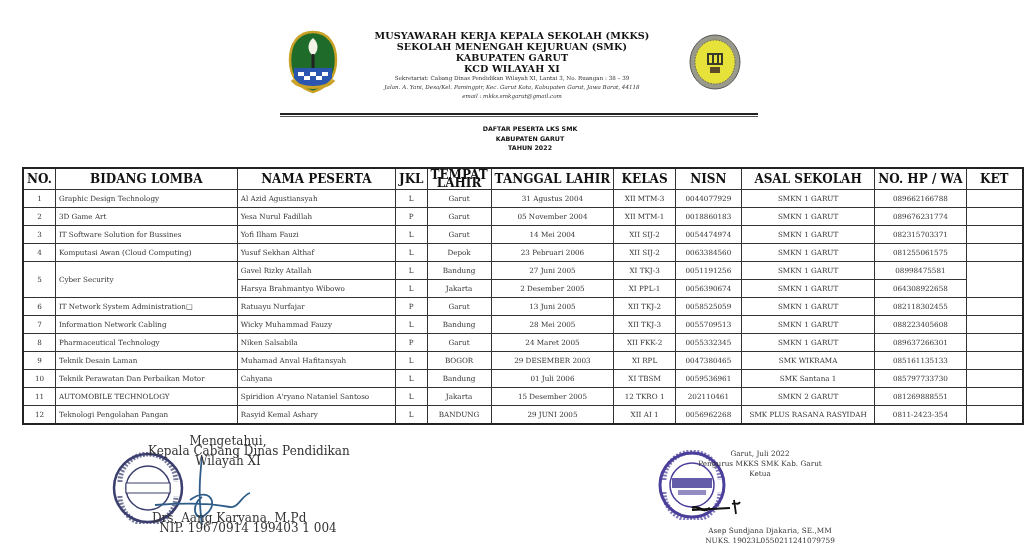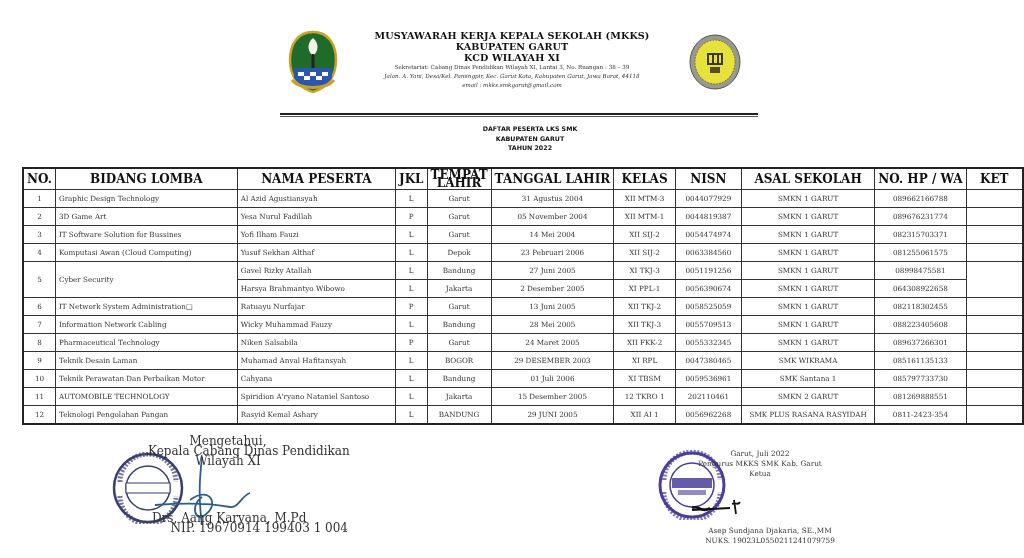--- a/index.html
+++ b/index.html
@@ -19,21 +19,21 @@
 
     table.peserta { position: absolute; left: 22px; top: 167px; border-collapse: collapse; font-size: 7.2px; color: #333; }
     table.peserta th, table.peserta td { border: 1px solid #333; padding: 0 3px; height: 17px; white-space: nowrap; }
     table.peserta th { font-weight: bold; font-size: 12px; line-height: 8px; height: 20px; color: #111; text-align: center; border-width: 1.5px; }
     table.peserta td.c { text-align: center; }
     table.peserta td.l { text-align: left; }
     .outer { border: 2px solid #222 !important; }
 
     .sign-left { position: absolute; left: 148px; width: 160px; top: 436px; text-align: center; font-size: 12px; line-height: 10px; color: #333; }
     .sign-left .name { position: absolute; left: 4px; width: 200px; top: 77px; text-align: left; }
-    .sign-left .nip { position: absolute; left: 0; width: 200px; top: 87px; text-align: right; }
+    .sign-left .nip { position: absolute; left: 0; width: 200px; top: 87px; text-align: center; }
     .sign-right { position: absolute; left: 660px; width: 200px; top: 449px; text-align: center; font-size: 7.3px; line-height: 10px; color: #333; }
     .sign-right .name { position: absolute; left: 0; width: 220px; top: 77px; }
     .sign-right .nip { position: absolute; left: 0; width: 220px; top: 87px; text-align: center; }
 
     .stamp-left { position: absolute; left: 112px; top: 452px; width: 72px; height: 72px; }
     .stamp-right { position: absolute; left: 658px; top: 450px; width: 68px; height: 70px; }
     .sig-left { position: absolute; left: 150px; top: 455px; width: 110px; height: 80px; }
     .sig-right { position: absolute; left: 690px; top: 496px; width: 80px; height: 24px; }
   </style>
 </head>
@@ -44,20 +44,21 @@
     <path d="M25 2 C40 2 48 14 48 30 C48 48 38 58 25 62 C12 58 2 48 2 30 C2 14 10 2 25 2 Z" fill="#1f6b2a" stroke="#c9a227" stroke-width="2.5"></path>
     <path d="M25 8 C18 14 20 22 25 26 C30 22 32 14 25 8 Z" fill="#f3f3e8"></path>
     <rect x="23.5" y="24" width="3" height="14" fill="#222"></rect>
     <path d="M6 38 L44 38 L44 48 C38 56 30 58 25 58 C20 58 12 56 6 48 Z" fill="#2a56b0"></path>
     <path d="M10 42 h6 v4 h-6z M22 42 h6 v4 h-6z M34 42 h6 v4 h-6z M16 46 h6 v4 h-6z M28 46 h6 v4 h-6z" fill="#ffffff"></path>
     <path d="M4 50 C12 60 38 60 46 50" fill="none" stroke="#c9a227" stroke-width="3"></path>
   </svg>
 
   <div class="kop-text">
     <div class="kop-line">MUSYAWARAH KERJA KEPALA SEKOLAH (MKKS)</div>
+    <div class="kop-line">SEKOLAH MENENGAH KEJURUAN (SMK)</div>
     <div class="kop-line">KABUPATEN GARUT</div>
     <div class="kop-line">KCD WILAYAH XI</div>
     <div class="kop-sub">Sekretariat: Cabang Dinas Pendidikan Wilayah XI, Lantai 3, No. Ruangan : 38 – 39</div>
     <div class="kop-sub italic">Jalan. A. Yani, Desa/Kel. Pamingpir, Kec. Garut Kota, Kabupaten Garut, Jawa Barat, 44118</div>
     <div class="kop-sub italic">email : mkks.smkgarut@gmail.com</div>
   </div>
 
   <svg class="logo-right" viewBox="0 0 54 58">
     <ellipse cx="27" cy="29" rx="25" ry="27" fill="#9a9a8c" stroke="#555" stroke-width="1"></ellipse>
     <ellipse cx="27" cy="29" rx="20" ry="22" fill="#e7e23a"></ellipse>
@@ -123,21 +124,21 @@
       <td class="c"></td>
     </tr>
     <tr>
       <td class="c">2</td>
       <td class="l">3D Game Art</td>
       <td class="l">Yesa Nurul Fadillah</td>
       <td class="c">P</td>
       <td class="c">Garut</td>
       <td class="c">05 November 2004</td>
       <td class="c">XII MTM-1</td>
-      <td class="c">0044819387</td>
+      <td class="c">0018860183</td>
       <td class="c">SMKN 1 GARUT</td>
       <td class="c">089676231774</td>
       <td class="c"></td>
     </tr>
     <tr>
       <td class="c">3</td>
       <td class="l">IT Software Solution for Bussines</td>
       <td class="l">Yofi Ilham Fauzi</td>
       <td class="c">L</td>
       <td class="c">Garut</td>

